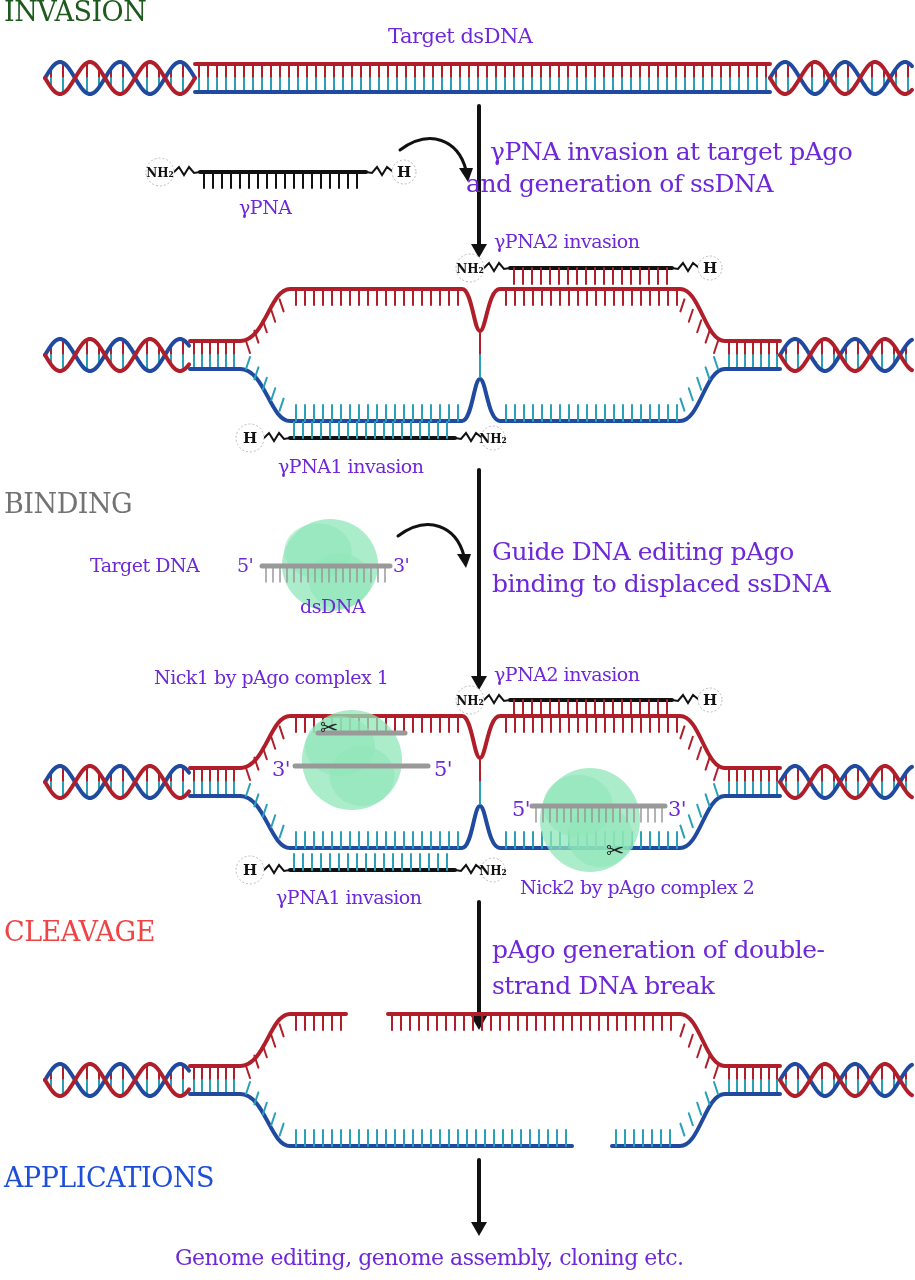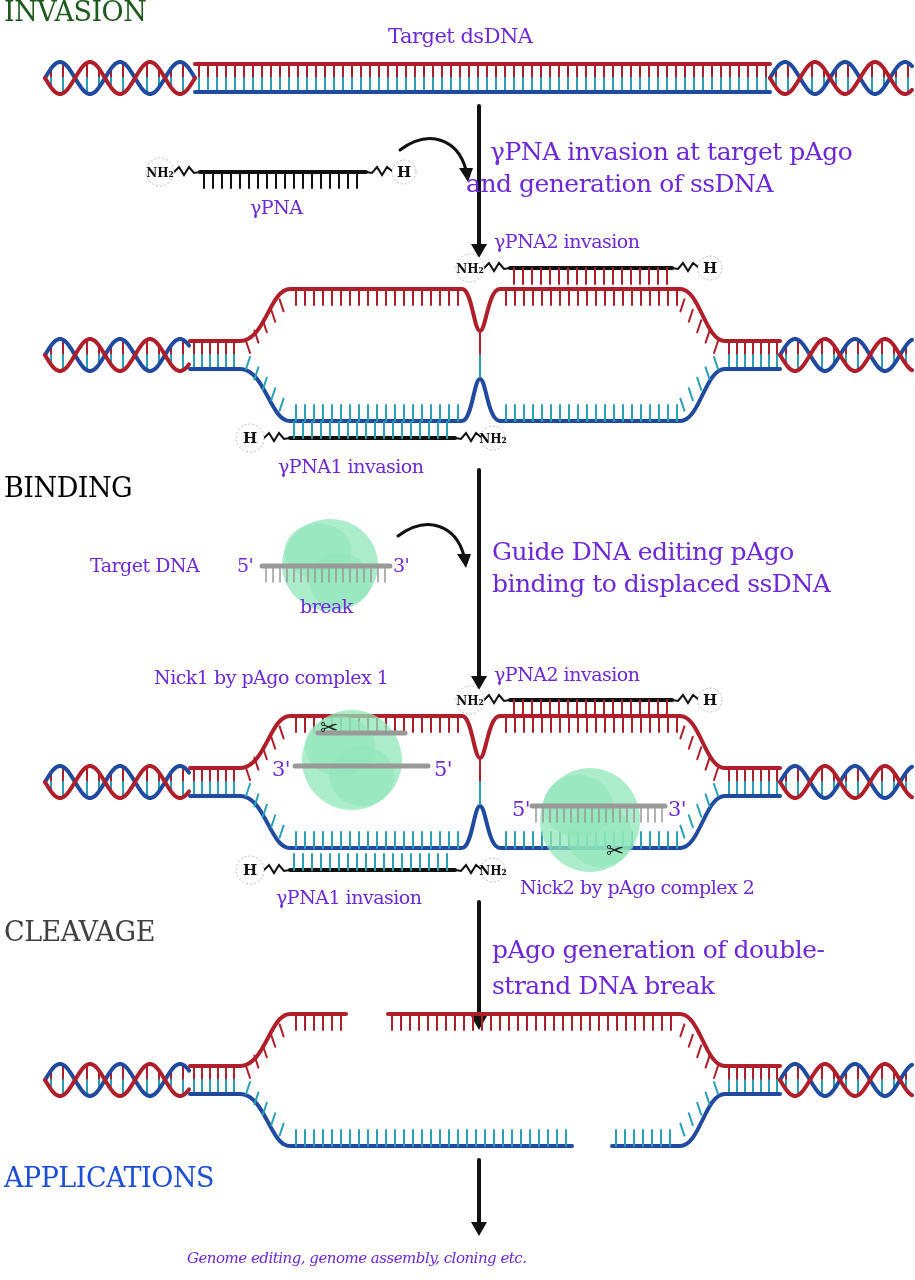--- a/index.html
+++ b/index.html
@@ -926,41 +926,41 @@
     <line x1="625" y1="1146" x2="625" y2="1130" stroke="#2aa0b8" stroke-width="2" stroke-linecap="round"></line>
     <line x1="634" y1="1146" x2="634" y2="1130" stroke="#2aa0b8" stroke-width="2" stroke-linecap="round"></line>
     <line x1="643" y1="1146" x2="643" y2="1130" stroke="#2aa0b8" stroke-width="2" stroke-linecap="round"></line>
     <line x1="652" y1="1146" x2="652" y2="1130" stroke="#2aa0b8" stroke-width="2" stroke-linecap="round"></line>
     <line x1="661" y1="1146" x2="661" y2="1130" stroke="#2aa0b8" stroke-width="2" stroke-linecap="round"></line>
     <line x1="670" y1="1146" x2="670" y2="1130" stroke="#2aa0b8" stroke-width="2" stroke-linecap="round"></line>
   </svg>
 
 <div class="t sec" style="left: 4px; top: -4px; color: rgb(30, 90, 30);">INVASION</div>
 <div class="t lbl" style="left:388px;top:24px;font-size:21px;">Target dsDNA</div>
-<div class="t lbl" style="left:250px;top:196px;">γPNA</div>
+<div class="t lbl" style="left:239px;top:196px;">γPNA</div>
 <div class="t desc" style="left:490px;top:136px;">γPNA invasion at target pAgo</div>
 <div class="t desc" style="left:466px;top:168px;text-align:right;">and generation of ssDNA</div>
 <div class="t lbl" style="left:494px;top:230px;">γPNA2 invasion</div>
 <div class="t lbl" style="left:278px;top:455px;">γPNA1 invasion</div>
 
-<div class="t sec" style="left: 4px; top: 472px; color: #000000;">BINDING</div>
+<div class="t sec" style="left: 4px; top: 488px; color: #737373;">BINDING</div>
 <div class="t lbl" style="left:90px;top:554px;">Target DNA</div>
 <div class="t lbl" style="left:237px;top:554px;">5'</div>
 <div class="t lbl" style="left:393px;top:554px;">3'</div>
-<div class="t lbl" style="left:300px;top:595px;">break</div>
+<div class="t lbl" style="left:300px;top:595px;">dsDNA</div>
 <div class="t desc" style="left:492px;top:536px;">Guide DNA editing pAgo</div>
 <div class="t desc" style="left:492px;top:568px;">binding to displaced ssDNA</div>
 
 <div class="t lbl" style="left:154px;top:666px;">Nick1 by pAgo complex 1</div>
 <div class="t lbl" style="left:494px;top:663px;">γPNA2 invasion</div>
 <div class="t lbl" style="left:272px;top:757px;font-size:21px;">3'</div>
 <div class="t lbl" style="left:434px;top:757px;font-size:21px;">5'</div>
 <div class="t lbl" style="left:512px;top:797px;font-size:21px;">5'</div>
 <div class="t lbl" style="left:668px;top:797px;font-size:21px;">3'</div>
 <div class="t lbl" style="left:520px;top:876px;">Nick2 by pAgo complex 2</div>
 <div class="t lbl" style="left:276px;top:886px;">γPNA1 invasion</div>
 
-<div class="t sec" style="left: 4px; top: 916px; color: #404040;">CLEAVAGE</div>
+<div class="t sec" style="left: 4px; top: 916px; color: #ef4444;">CLEAVAGE</div>
 <div class="t desc" style="left:492px;top:934px;">pAgo generation of double-</div>
 <div class="t desc" style="left:492px;top:970px;">strand DNA break</div>
 
 <div class="t sec" style="left: 4px; top: 1162px; color: #1d4ed8;">APPLICATIONS</div>
-<div class="t desc" style="left:187px;top:1242px;font-size:15px;font-style:italic;">Genome editing, genome assembly, cloning etc.</div>
+<div class="t desc" style="left:175px;top:1242px;font-size:22px;">Genome editing, genome assembly, cloning etc.</div>
 
 </body></html>

